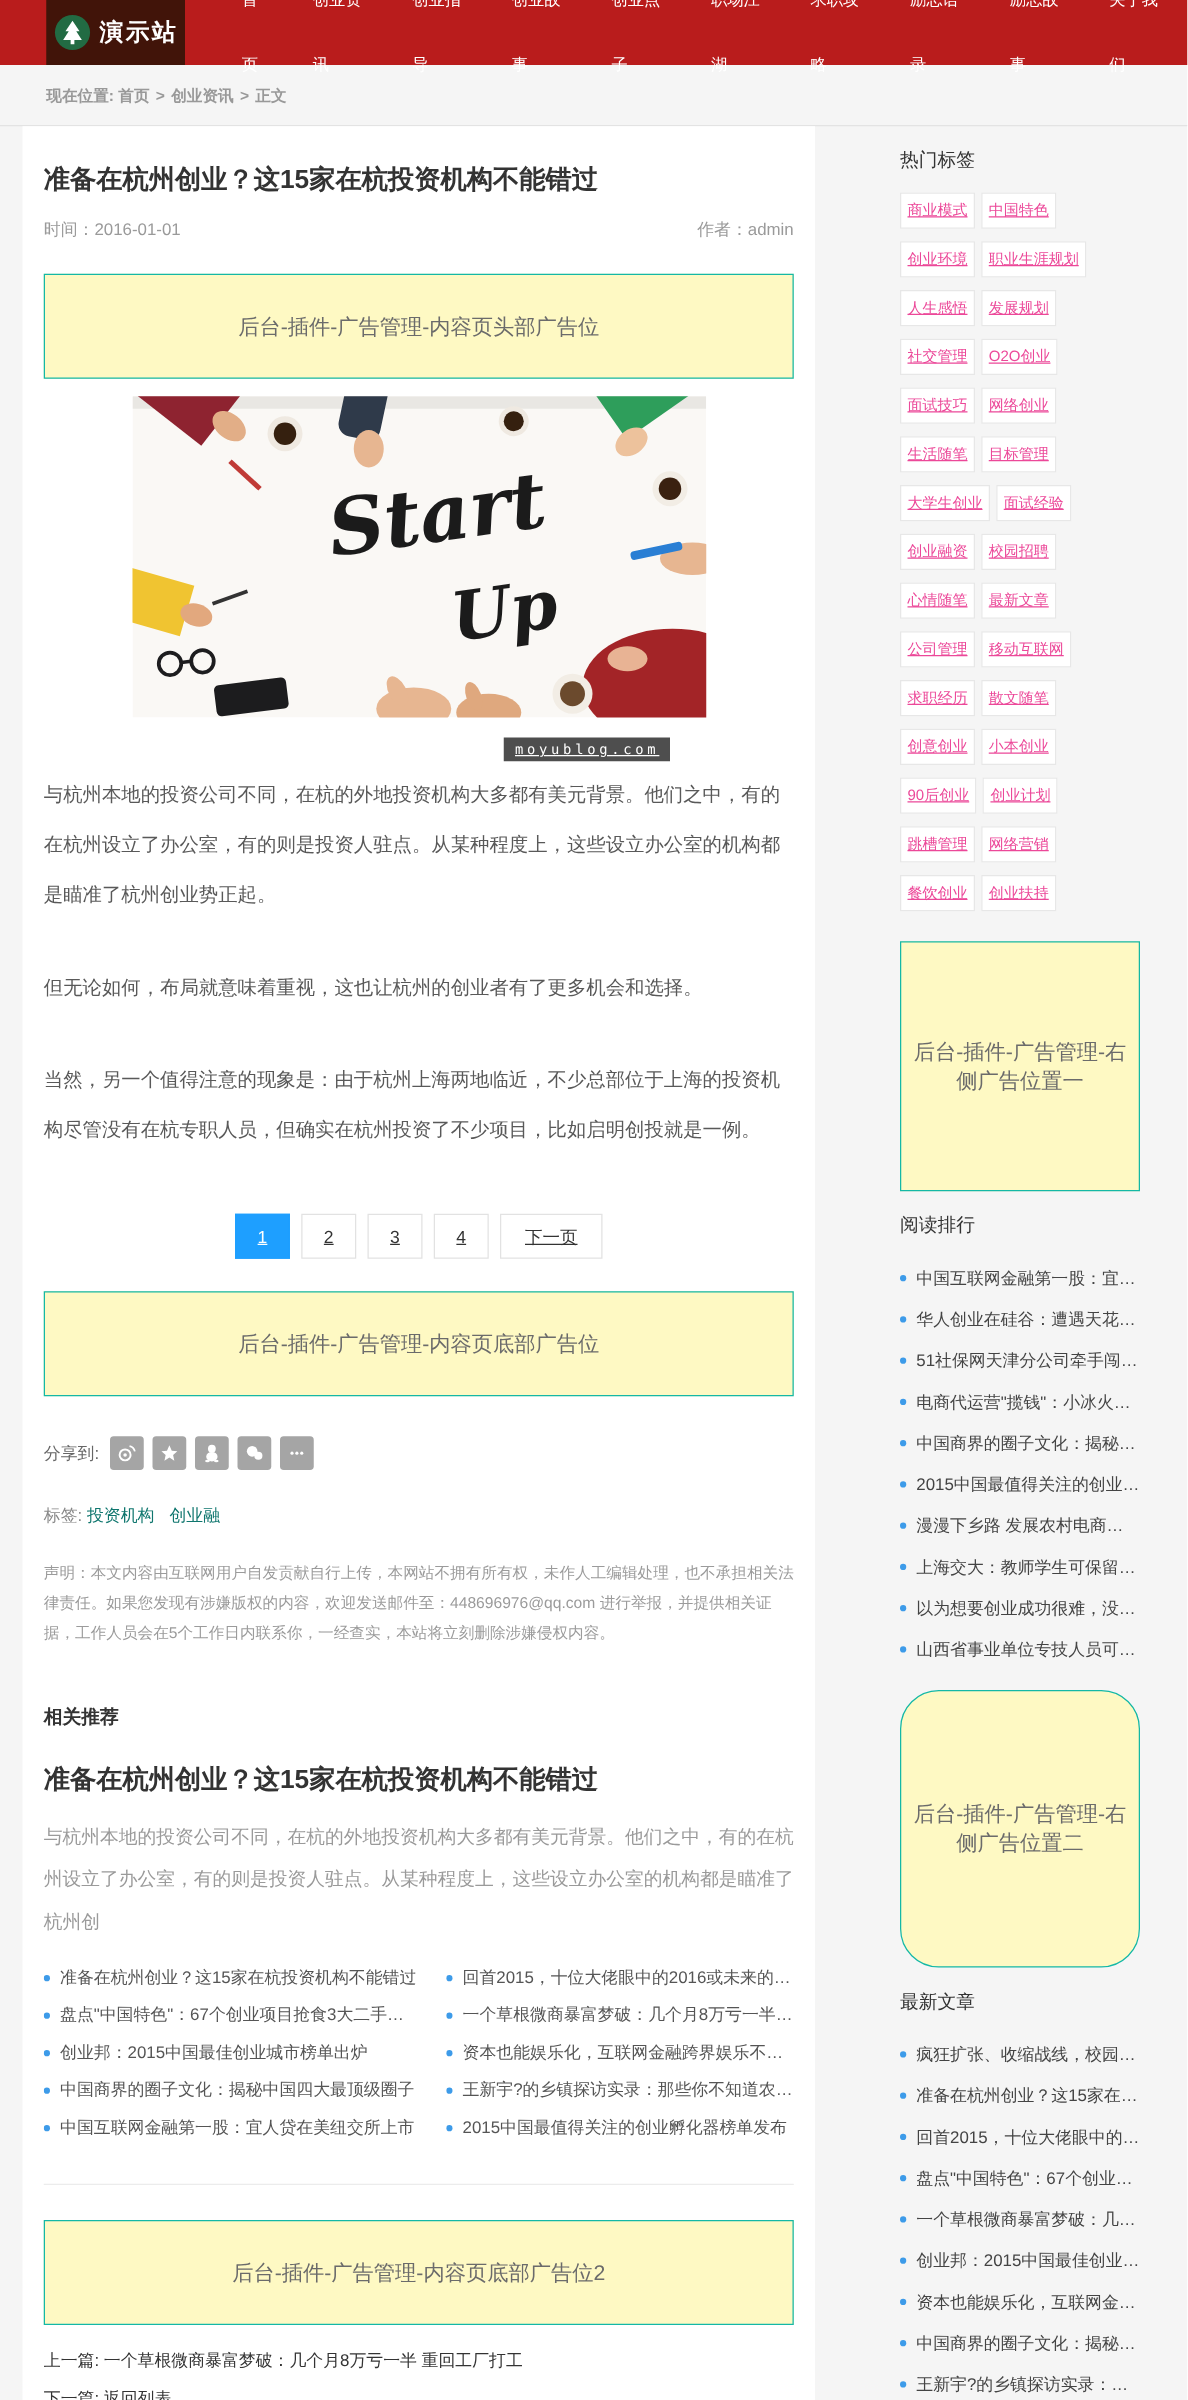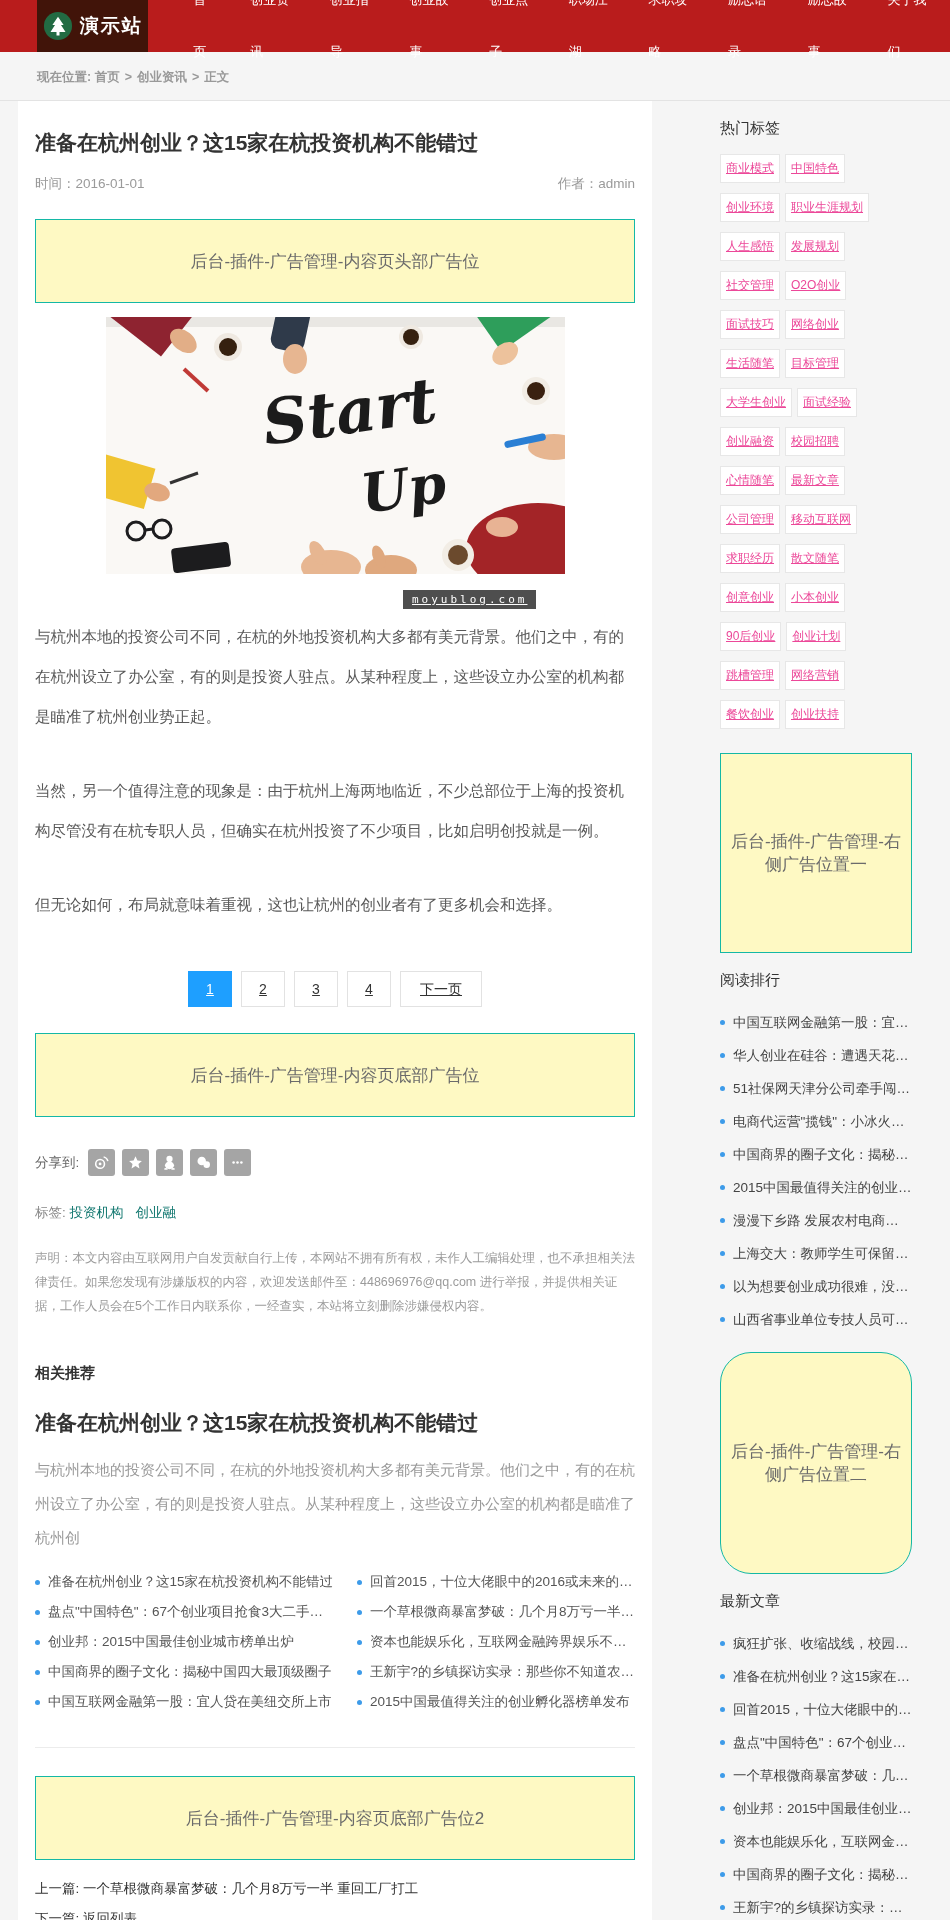--- a/index.html
+++ b/index.html
@@ -190,22 +190,22 @@
         <g font-family="DejaVu Serif, serif" font-style="italic" font-weight="bold" fill="#1b1b1b">
           <text x="160" y="128" font-size="62" transform="rotate(-8 160 128)">Start</text>
           <text x="258" y="196" font-size="54" transform="rotate(-8 258 196)">Up</text>
         </g>
       </svg>
 
       <div class="watermark">moyublog.com</div>
 
       <div class="art-body">
           <p>与杭州本地的投资公司不同，在杭的外地投资机构大多都有美元背景。他们之中，有的在杭州设立了办公室，有的则是投资人驻点。从某种程度上，这些设立办公室的机构都是瞄准了杭州创业势正起。</p>
+          <p>但无论如何，布局就意味着重视，这也让杭州的创业者有了更多机会和选择。</p>
           <p>当然，另一个值得注意的现象是：由于杭州上海两地临近，不少总部位于上海的投资机构尽管没有在杭专职人员，但确实在杭州投资了不少项目，比如启明创投就是一例。</p>
-          <p>但无论如何，布局就意味着重视，这也让杭州的创业者有了更多机会和选择。</p>
         </div>
 
       <div class="pagination">
           <a href="#" class="page-btn active">1</a>
           <a href="#" class="page-btn">2</a>
           <a href="#" class="page-btn">3</a>
           <a href="#" class="page-btn">4</a>
           <a href="#" class="page-btn next">下一页</a>
         </div>
 

